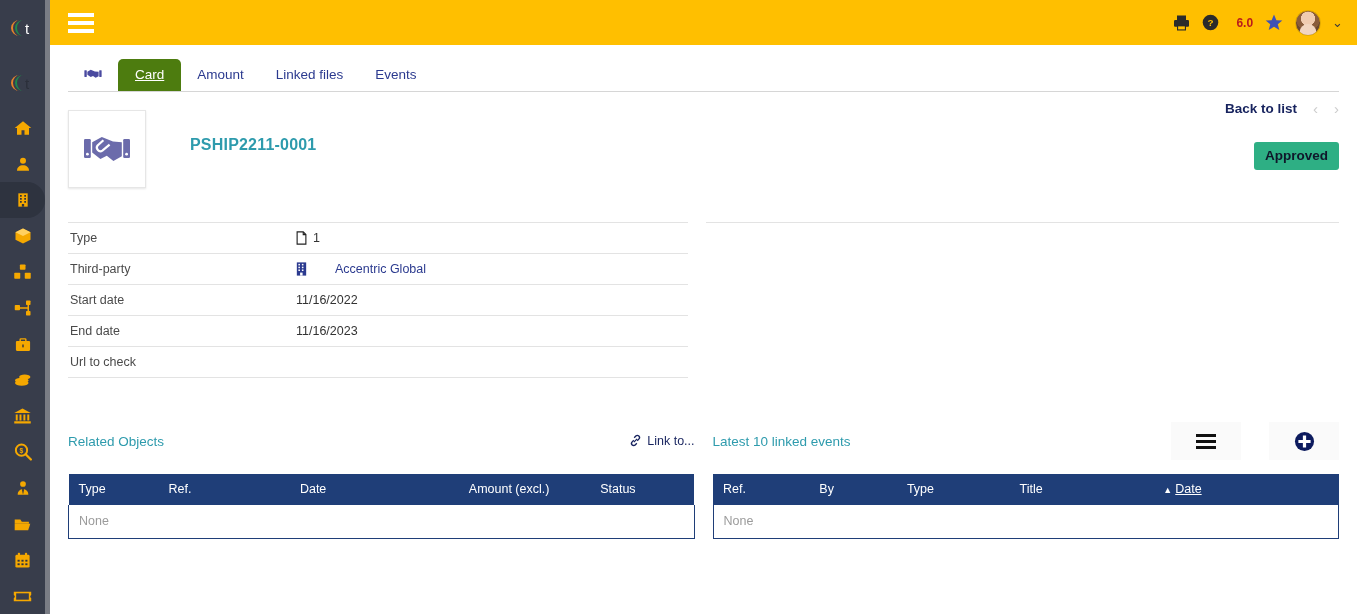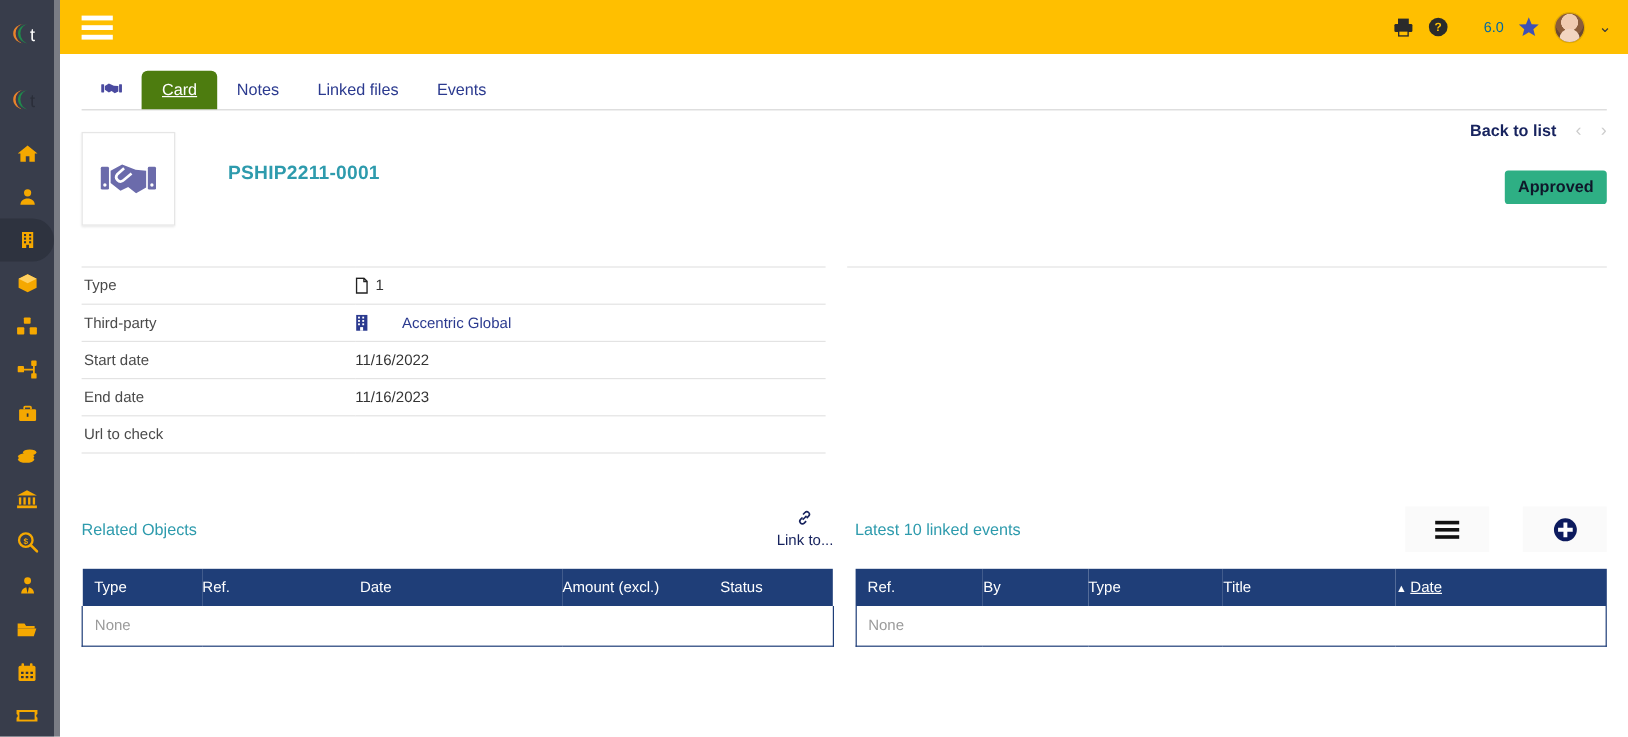--- a/index.html
+++ b/index.html
@@ -40,21 +40,21 @@
 
   
   .topbar {
     height: 45px; background: #ffbf00;
     display: flex; align-items: center; justify-content: space-between;
     padding: 0 14px 0 18px;
   }
   .burger { display: flex; flex-direction: column; gap: 4px; cursor: pointer; }
   .burger span { display: block; width: 26px; height: 4px; background: #ffffff; }
   .topbar-right { display: flex; align-items: center; gap: 11px; }
-  .ver-label { font-size: 12px; color: #0369a1; margin-left: 18px; }
+  .ver-label { font-size: 12px; color: #b91c1c; margin-left: 6px; font-weight: bold; }
   .avatar {
     width: 26px; height: 26px; border-radius: 50%;
     background: radial-gradient(circle at 50% 32%, #f0cbb0 0 34%, #8a5c3b 36% 58%, #6b4830 60% 100%);
     border: 1px solid #e2aa00; overflow: hidden; position: relative;
   }
   .avatar::after {
     content: ""; position: absolute; left: 50%; top: 56%;
     transform: translateX(-50%); width: 17px; height: 13px;
     border-radius: 9px 9px 0 0; background: #f2d5c0;
   }
@@ -148,21 +148,21 @@
 
   
   .panels { display: flex; gap: 18px; margin-top: 48px; }
   .panel { flex: 1; min-width: 0; position: relative; }
   .panel-head {
     display: flex; align-items: center; justify-content: space-between;
     height: 30px; margin-bottom: 18px;
   }
   .panel-title { font-size: 13.5px; color: #2e9bad; }
   .panel-tools { display: flex; align-items: center; gap: 28px; }
-  .linkto { font-size: 12.5px; color: #17235e; display: flex; align-items: center; gap: 5px; cursor: pointer; flex-direction: column; }
+  .linkto { font-size: 12.5px; color: #17235e; display: flex; align-items: flex-start; gap: 5px; cursor: pointer; }
   .icon-btn {
     width: 70px; height: 38px; background: #fafafa;
     display: flex; align-items: center; justify-content: center; cursor: pointer;
   }
   .grid-table { width: 100%; border-collapse: collapse; table-layout: fixed; }
   .grid-table thead th {
     background: #1f3e78; color: #ffffff; font-size: 12.5px; font-weight: normal;
     text-align: left; padding: 8px 0 9px 0; white-space: nowrap;
   }
   .grid-table thead th.sorted { }
@@ -362,21 +362,21 @@
     <div class="tabbar">
       <div class="tabs">
         <div class="tab-icon-cell">
           <svg width="18" height="12" viewBox="0 0 24 16" fill="#4a4aa0">
             <rect x="0.5" y="3" width="3.2" height="9" rx="0.6"></rect>
             <rect x="20.3" y="3" width="3.2" height="9" rx="0.6"></rect>
             <path d="M4.5 5 L9 2.2 L14.5 4.5 L19.5 5 v6 l-4 2 -3.5-2.5 -3 1.5 -4.5-3z"></path>
           </svg>
         </div>
         <div class="tab active">Card</div>
-        <div class="tab">Notes</div>
+        <div class="tab">Amount</div>
         <div class="tab">Linked files</div>
         <div class="tab">Events</div>
       </div>
     </div>
     <div class="tab-underline"></div>
 
     <div class="content">
 
       <div class="head-row">
         <div class="thumb">

